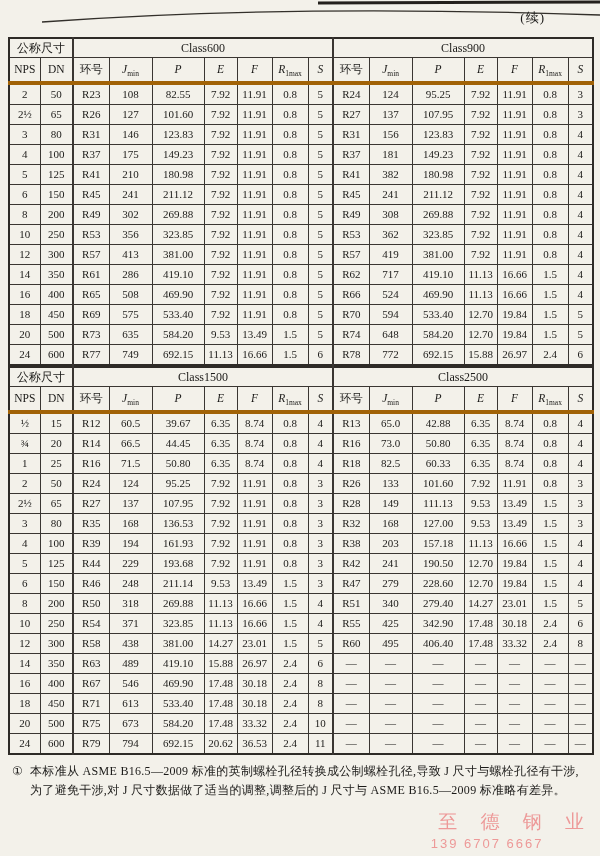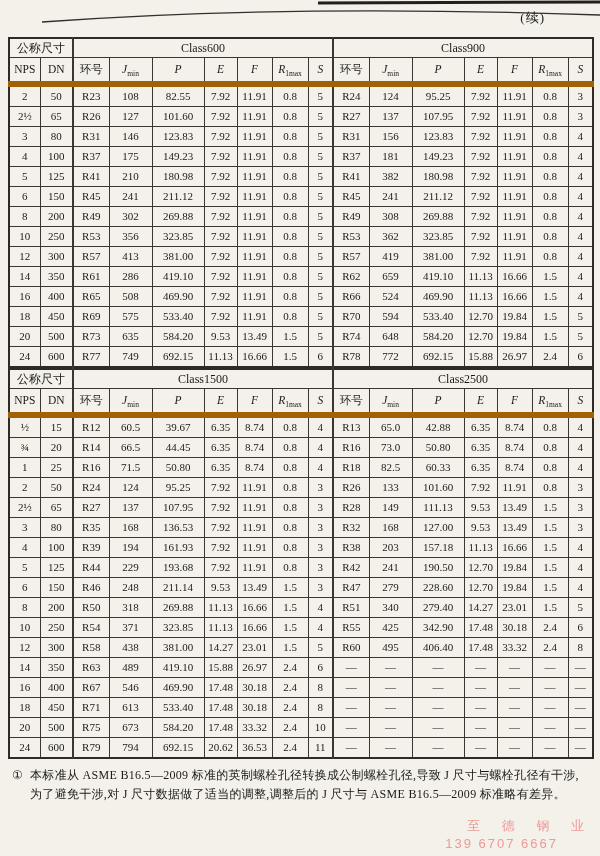--- a/index.html
+++ b/index.html
@@ -16,37 +16,37 @@
     border:2px solid #2e2b27;
   }
   #table-0{margin-top:37px;}
   #table-1{margin-top:0;}
   .spec-table th,.spec-table td{
     border:1px solid #3a3632;text-align:center;vertical-align:middle;
     padding:0;font-size:11px;height:19px;line-height:19px;
     white-space:nowrap;overflow:hidden;
   }
   .spec-table thead tr.class-row th{font-size:12px;height:18px;line-height:18px;font-weight:normal;border-radius:7px;}
-  .spec-table thead tr.cols-row th{height:23px;line-height:23px;border-bottom:6px solid #a16207;font-weight:normal;font-size:11.5px;}
+  .spec-table thead tr.cols-row th{height:23px;line-height:23px;border-bottom:4px solid #a16207;font-weight:normal;font-size:11.5px;}
   .spec-table thead th.nominal{font-size:12px;}
   .spec-table .gs{border-left-width:2px;}
   .it{font-style:italic;}
   .spec-table sub{font-size:7.5px;line-height:0;}
   .spec-table sup{font-size:8px;line-height:0;}
   .footnote{
     margin:7px 10px 0 12px;font-size:12px;line-height:1.6;
     display:flex;gap:7px;letter-spacing:0.3px;
   }
   .fn-mark{flex:0 0 auto;}
   .fn-text{flex:1;}
   .watermark{
     position:absolute;right:16px;bottom:5px;text-align:center;opacity:0.85;
     font-family:"Liberation Sans","DejaVu Sans",sans-serif;
   }
-  .wm-company{font-size:13px;letter-spacing:9px;margin-right:-9px;padding-left:48px;}
+  .wm-company{font-size:19px;letter-spacing:9px;margin-right:-9px;padding-left:48px;}
   .wm-phone{font-size:13px;letter-spacing:2px;margin-top:1px;}
 </style>
 </head>
 <body>
 
 <div class="page">
 
   <svg class="scanlines" width="600" height="34">
     <path d="M318,3 L600,2" stroke="#23201c" stroke-width="3" fill="none"></path>
     <path d="M42,22 Q290,4 600,15" stroke="#33302b" stroke-width="1.4" fill="none"></path>
@@ -265,21 +265,21 @@
           <td>14</td>
           <td>350</td>
           <td class="gs">R61</td>
           <td>286</td>
           <td>419.10</td>
           <td>7.92</td>
           <td>11.91</td>
           <td>0.8</td>
           <td>5</td>
           <td class="gs">R62</td>
-          <td>659</td>
+          <td>717</td>
           <td>419.10</td>
           <td>11.13</td>
           <td>16.66</td>
           <td>1.5</td>
           <td>4</td>
         </tr>
         <tr>
           <td>16</td>
           <td>400</td>
           <td class="gs">R65</td>

